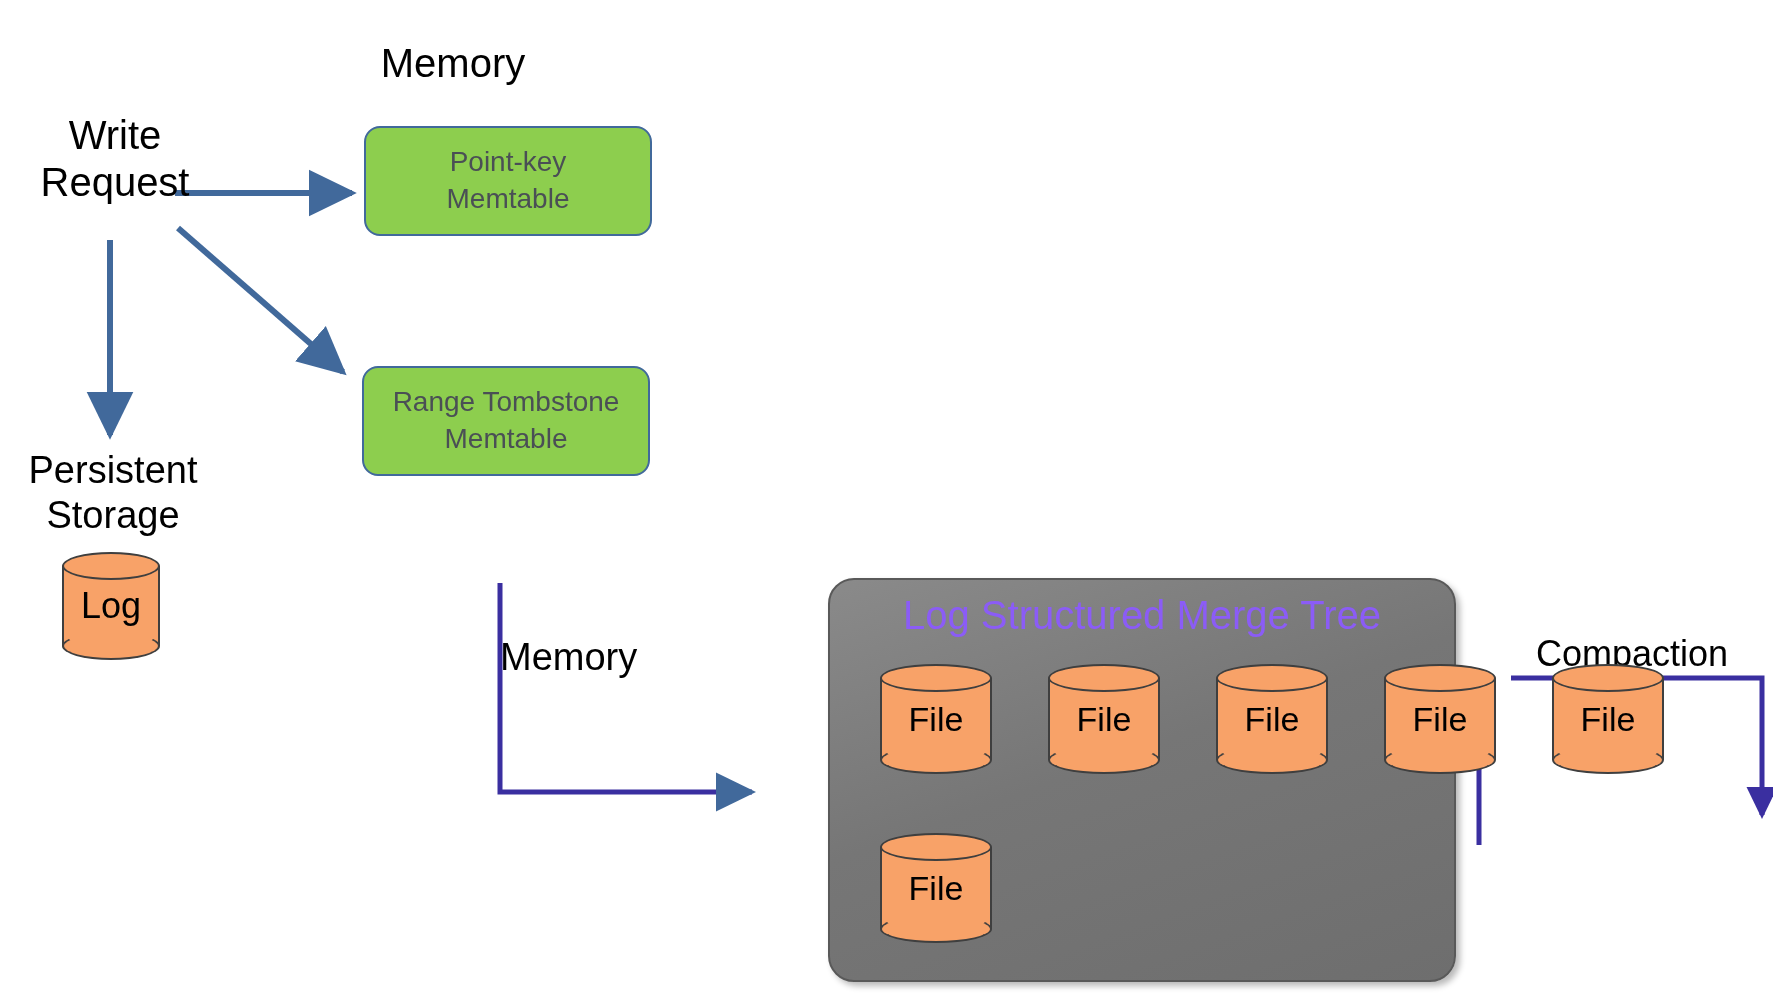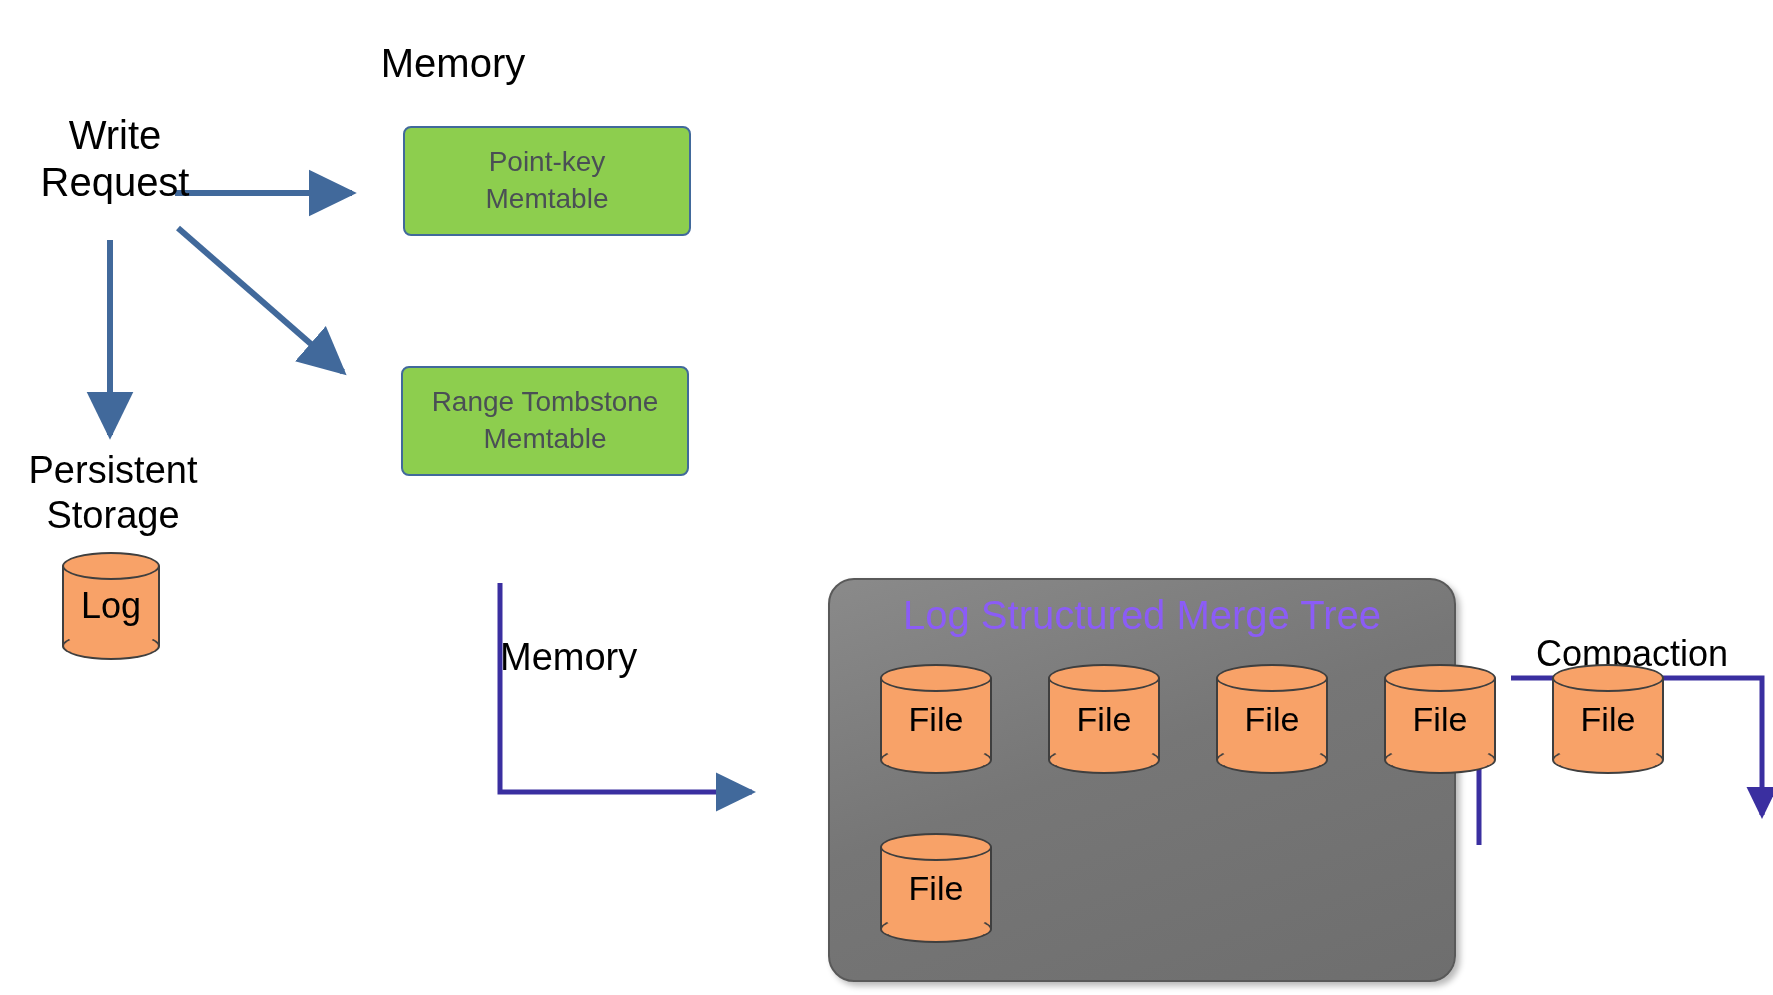--- a/index.html
+++ b/index.html
@@ -49,32 +49,31 @@
     left: 1492px; top: 633px; width: 280px;
     font-size: 36px;
     text-align: center;
   }
 
   
   .memtable {
     position: absolute;
     background: #8DCE4E;
     border: 2px solid #41699B;
-    border-radius: 8px;
+    border-radius: 16px;
     box-sizing: border-box;
     display: flex;
     align-items: center;
     justify-content: center;
     color: #4A4F55;
     font-family: "Liberation Sans", sans-serif;
     font-size: 28px;
     line-height: 1.32;
     text-align: center;
     white-space: pre-line;
-    margin-left: 39px;
   }
   #point-key-memtable {
     left: 364px; top: 126px; width: 288px; height: 110px;
   }
   #range-tombstone-memtable {
     left: 362px; top: 366px; width: 288px; height: 110px;
   }
 
   
   #lsm-box {

